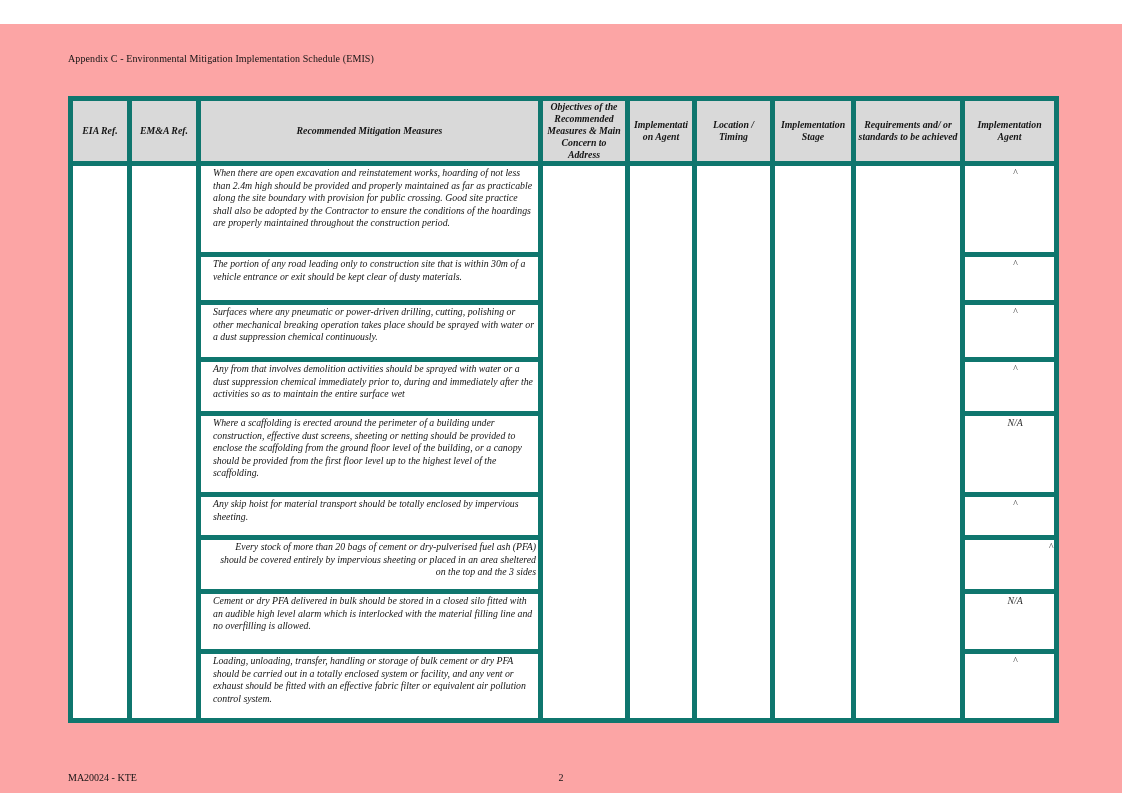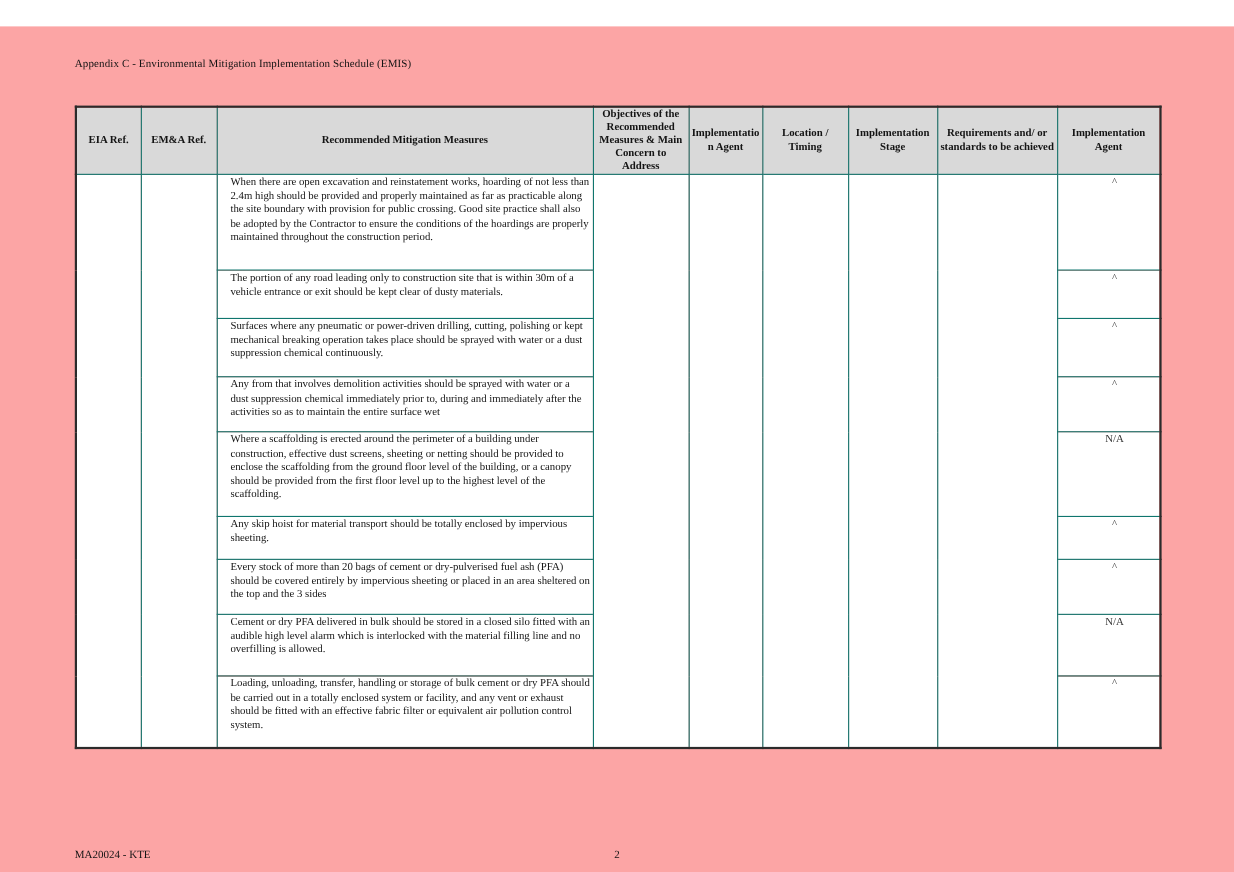--- a/index.html
+++ b/index.html
@@ -28,23 +28,24 @@
   table.emis {
     position: absolute;
     left: 68px;
     top: 72px;
     width: 986px;
     border-collapse: collapse;
     table-layout: fixed;
     border: 2px solid #2b2b2b;
   }
   table.emis th, table.emis td {
-    border: 1px solid #0f766e;
+    border: 5px solid #0f766e;
     font-size: 9.8px;
     overflow: hidden;
+    font-style: italic;
   }
   table.emis thead th {
     background: #d9d9d9;
     font-weight: bold;
     text-align: center;
     vertical-align: middle;
     height: 60px;
     padding: 0 2px;
     line-height: 12px;
   }
@@ -65,21 +66,21 @@
     color: #333333;
     line-height: 12px;
   }
   td.empty { padding: 0; }
   tr.r0 td.measure, tr.r0 td.status { height: 84px; }
   tr.r1 td.measure, tr.r1 td.status { height: 41px; }
   tr.r2 td.measure, tr.r2 td.status { height: 50px; }
   tr.r3 td.measure, tr.r3 td.status { height: 47px; }
   tr.r4 td.measure, tr.r4 td.status { height: 74px; }
   tr.r5 td.measure, tr.r5 td.status { height: 36px; }
-  tr.r6 td.measure, tr.r6 td.status { height: 47px; }
+  tr.r6 td.measure, tr.r6 td.status { height: 47px; text-align: right; }
   tr.r7 td.measure, tr.r7 td.status { height: 53px; }
   tr.r8 td.measure, tr.r8 td.status { height: 62px; }
   .footer-left {
     position: absolute;
     left: 68px;
     top: 748px;
     font-size: 10px;
     white-space: nowrap;
   }
   .footer-center {
@@ -140,21 +141,21 @@
         <td class="empty" rowspan="9"></td>
         <td class="empty" rowspan="9"></td>
         <td class="empty" rowspan="9"></td>
         <td class="status">^</td>
       </tr>
       <tr class="r1">
         <td class="measure">The portion of any road leading only to construction site that is within 30m of a vehicle entrance or exit should be kept clear of dusty materials.</td>
         <td class="status">^</td>
       </tr>
       <tr class="r2">
-        <td class="measure">Surfaces where any pneumatic or power-driven drilling, cutting, polishing or kept mechanical breaking operation takes place should be sprayed with water or a dust suppression chemical continuously.</td>
+        <td class="measure">Surfaces where any pneumatic or power-driven drilling, cutting, polishing or other mechanical breaking operation takes place should be sprayed with water or a dust suppression chemical continuously.</td>
         <td class="status">^</td>
       </tr>
       <tr class="r3">
         <td class="measure">Any from that involves demolition activities should be sprayed with water or a dust suppression chemical immediately prior to, during and immediately after the activities so as to maintain the entire surface wet</td>
         <td class="status">^</td>
       </tr>
       <tr class="r4">
         <td class="measure">Where a scaffolding is erected around the perimeter of a building under construction, effective dust screens, sheeting or netting should be provided to enclose the scaffolding from the ground floor level of the building, or a canopy should be provided from the first floor level up to the highest level of the scaffolding.</td>
         <td class="status">N/A</td>
       </tr>

